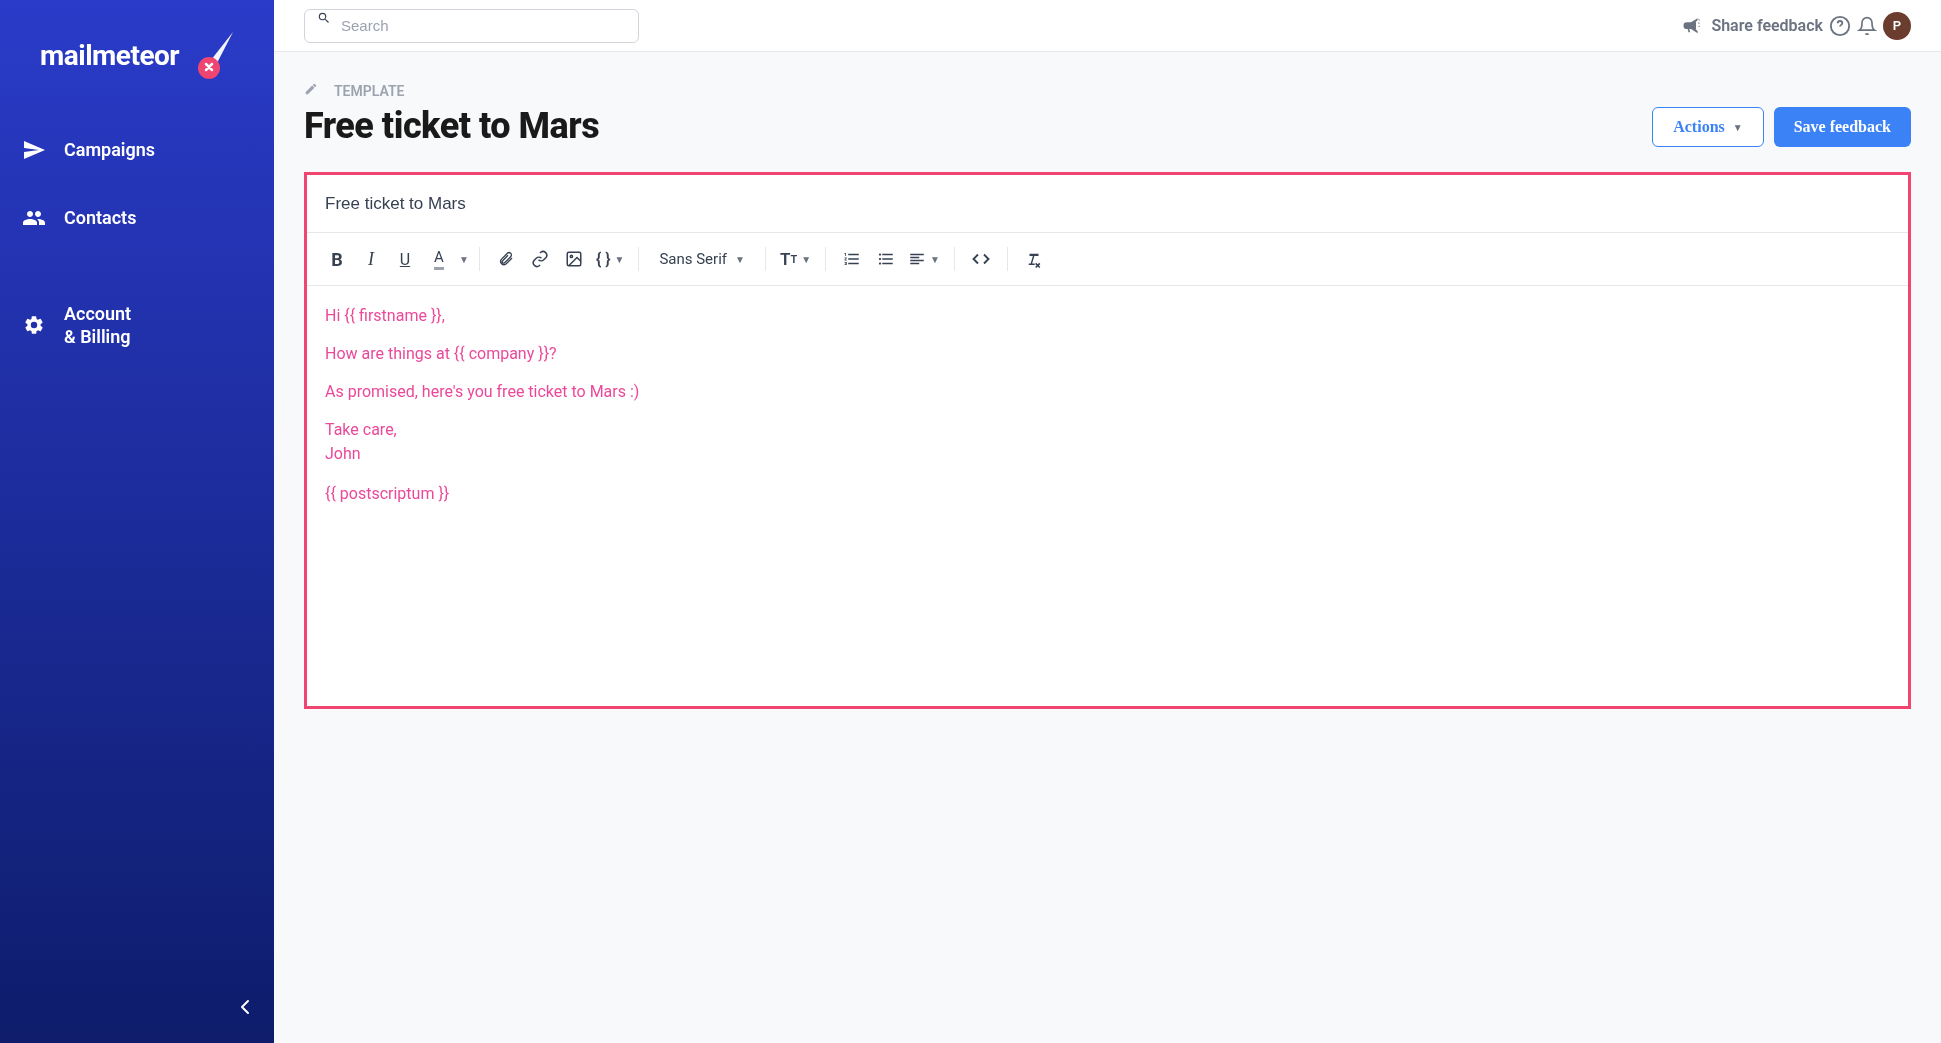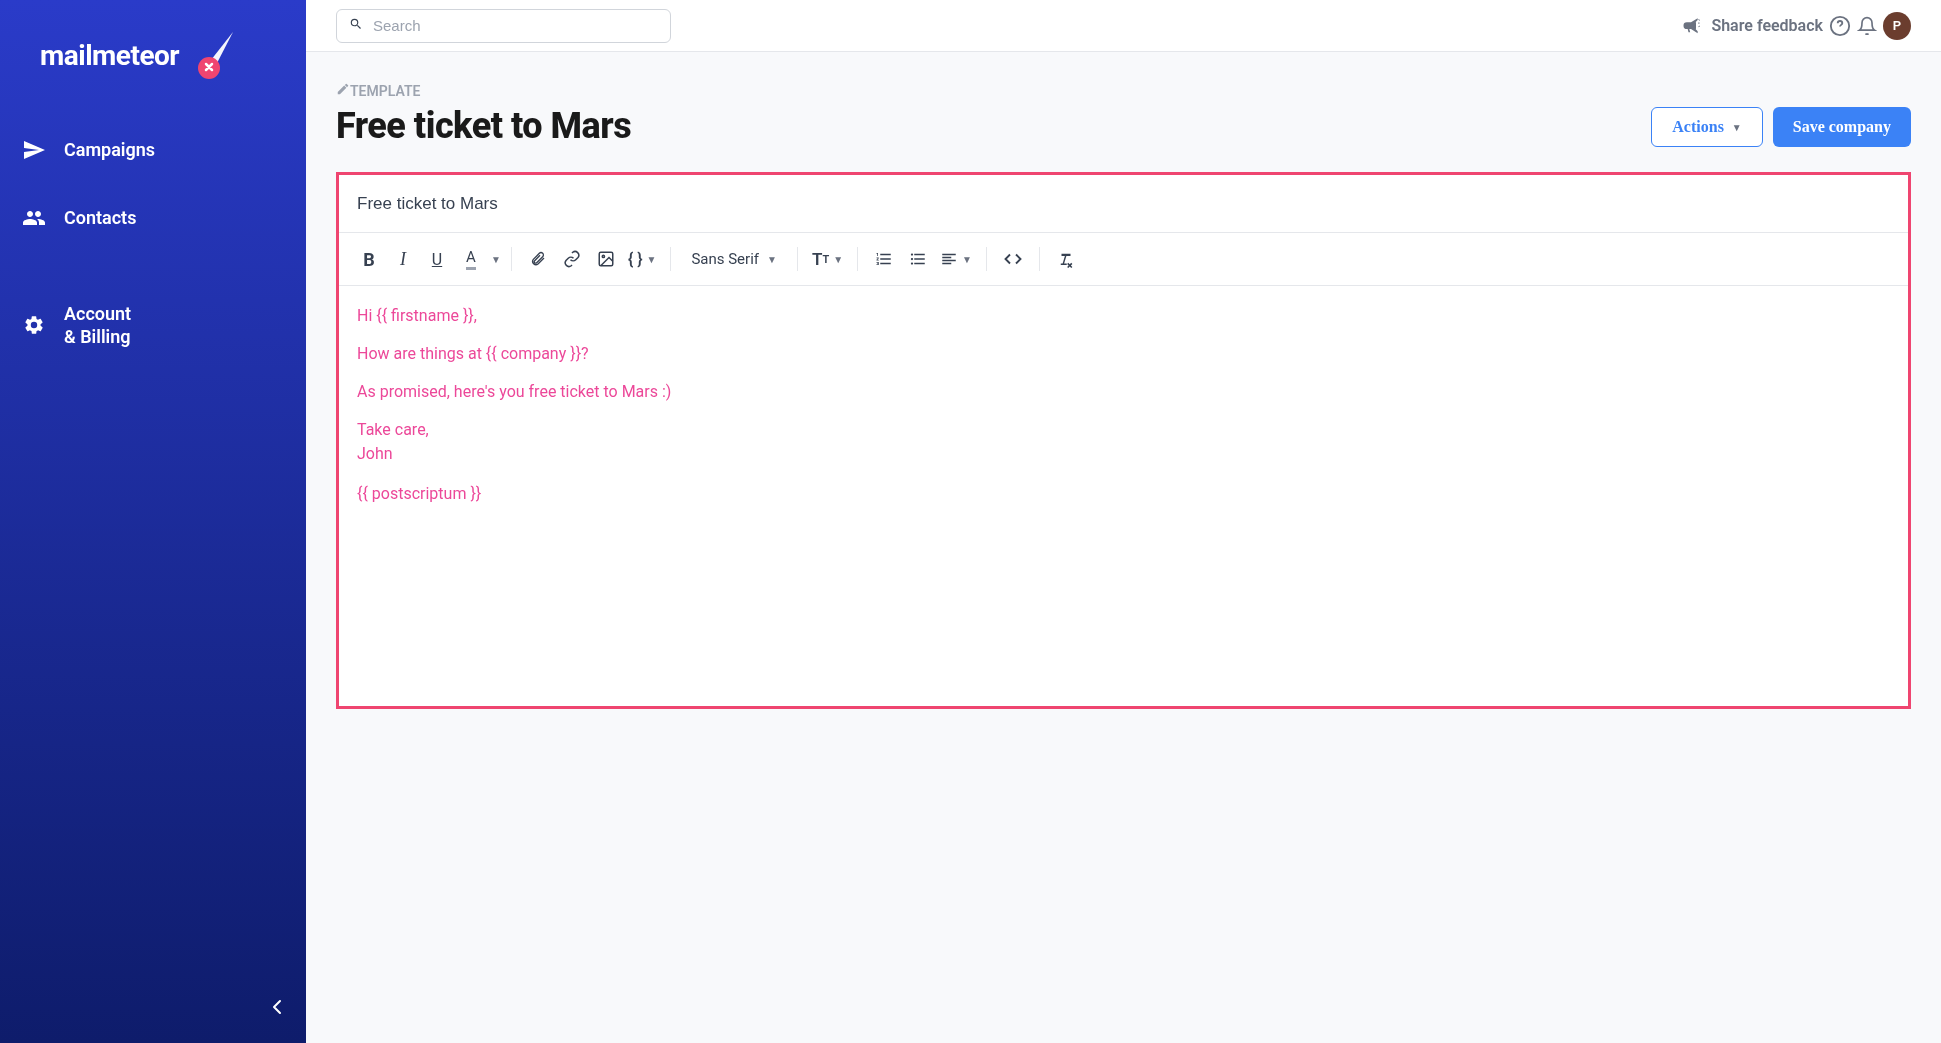--- a/index.html
+++ b/index.html
@@ -1,50 +1,50 @@
 <!DOCTYPE html>
 <html><head>
   <meta charset="utf-8">
   <style>
     * { margin: 0; padding: 0; box-sizing: border-box; }
     body { font-family: -apple-system, BlinkMacSystemFont, 'Segoe UI', Roboto, sans-serif; background: #f8f9fb; height: 100vh; overflow: hidden; }
     
     .app { display: flex; height: 100vh; }
     
     
-    .sidebar { width: 306px; background: linear-gradient(180deg, #2a3bc9 0%, #0e1c6b 100%); display: flex; flex-direction: column; position: relative; }
+    .sidebar { width: 274px; background: linear-gradient(180deg, #2a3bc9 0%, #0e1c6b 100%); display: flex; flex-direction: column; position: relative; }
     .logo-area { padding: 30px 30px 40px 40px; display: flex; align-items: center; gap: 12px; }
     .logo-text { color: #fff; font-size: 28px; font-weight: 700; letter-spacing: -0.5px; }
     .logo-icon { width: 50px; height: 50px; position: relative; }
     .logo-icon svg { width: 100%; height: 100%; }
     .nav-items { padding: 0 2px; display: flex; flex-direction: column; gap: 8px; }
     .nav-item { display: flex; align-items: center; gap: 18px; padding: 18px 20px; color: #fff; border-radius: 10px; cursor: pointer; font-size: 18px; font-weight: 600; }
     .nav-item.active { background: rgba(255,255,255,0.15); }
     .nav-item .nav-icon { width: 24px; height: 24px; display: flex; align-items: center; justify-content: center; flex-shrink: 0; }
     .nav-item .nav-label { line-height: 1.3; }
     .nav-divider { height: 20px; }
     .sidebar-collapse { position: absolute; bottom: 18px; right: 18px; color: #fff; cursor: pointer; font-size: 18px; padding: 6px; }
     
     
     .main { flex: 1; display: flex; flex-direction: column; overflow: hidden; }
     
     
     .topbar { height: 52px; background: #fff; border-bottom: 1px solid #e5e7eb; display: flex; align-items: center; padding: 0 30px; gap: 20px; }
-    .search-box { width: 335px; height: 34px; border: 1px solid #d1d5db; border-radius: 6px; display: flex; align-items: center; padding: 0 12px; gap: 10px; }
+    .search-box { width: 335px; height: 34px; border: 1px solid #d1d5db; border-radius: 6px; display: flex; padding: 0 12px; gap: 10px; }
     .search-box input { border: none; outline: none; font-size: 15px; flex: 1; color: #374151; }
     .search-box input::placeholder { color: #9ca3af; }
     .topbar-right { margin-left: auto; display: flex; align-items: center; gap: 6px; }
     .feedback { display: flex; align-items: center; gap: 10px; color: #6b7280; font-size: 16px; font-weight: 600; cursor: pointer; }
     .top-icon { color: #6b7280; cursor: pointer; display: flex; align-items: center; }
     .avatar { width: 28px; height: 28px; border-radius: 50%; background: #6b3d2e; color: #fff; display: flex; align-items: center; justify-content: center; font-size: 13px; font-weight: 600; cursor: pointer; }
     
     
     .content { flex: 1; padding: 30px 30px; overflow: auto; }
     .content-header { display: flex; align-items: flex-end; justify-content: space-between; margin-bottom: 25px; }
-    .breadcrumb { display: flex; align-items: center; gap: 0; color: #9ca3af; font-size: 14px; font-weight: 600; margin-bottom: 6px; }
+    .breadcrumb { display: flex; align-items: center; gap: 16px; color: #9ca3af; font-size: 14px; font-weight: 600; margin-bottom: 6px; }
     .page-title { font-size: 36px; font-weight: 800; color: #1a1a1a; letter-spacing: -0.5px; }
     .header-actions { display: flex; gap: 10px; }
     .btn { padding: 10px 20px; border-radius: 6px; font-size: 16px; font-weight: 600; cursor: pointer; border: none; display: flex; align-items: center; gap: 6px; font-family: Liberation Serif, serif; }
     .btn-outline { background: #fff; border: 1.5px solid #3b82f6; color: #3b82f6; }
     .btn-primary { background: #3b82f6; color: #fff; }
     
     
     .editor-frame { border: 3px solid #ef4570; background: #fff; }
     .subject-line { padding: 18px 18px; border-bottom: 1px solid #e5e7eb; font-size: 17px; color: #374151; }
     .subject-line input { border: none; outline: none; width: 100%; font-size: 17px; color: #374151; }
@@ -156,21 +156,21 @@
             <span>TEMPLATE</span>
           </div>
           <h1 class="page-title">Free ticket to Mars</h1>
         </div>
         <div class="header-actions">
           <button class="btn btn-outline">
             <span>Actions</span>
             <span class="tb-caret">▼</span>
           </button>
           <button class="btn btn-primary">
-            <span>Save company</span>
+            <span>Save feedback</span>
           </button>
         </div>
       </div>
 
       <div class="editor-frame">
         <div class="subject-line">
           <input type="text" value="Free ticket to Mars" style="">
         </div>
         <div class="toolbar">
           <div class="tb-btn">

